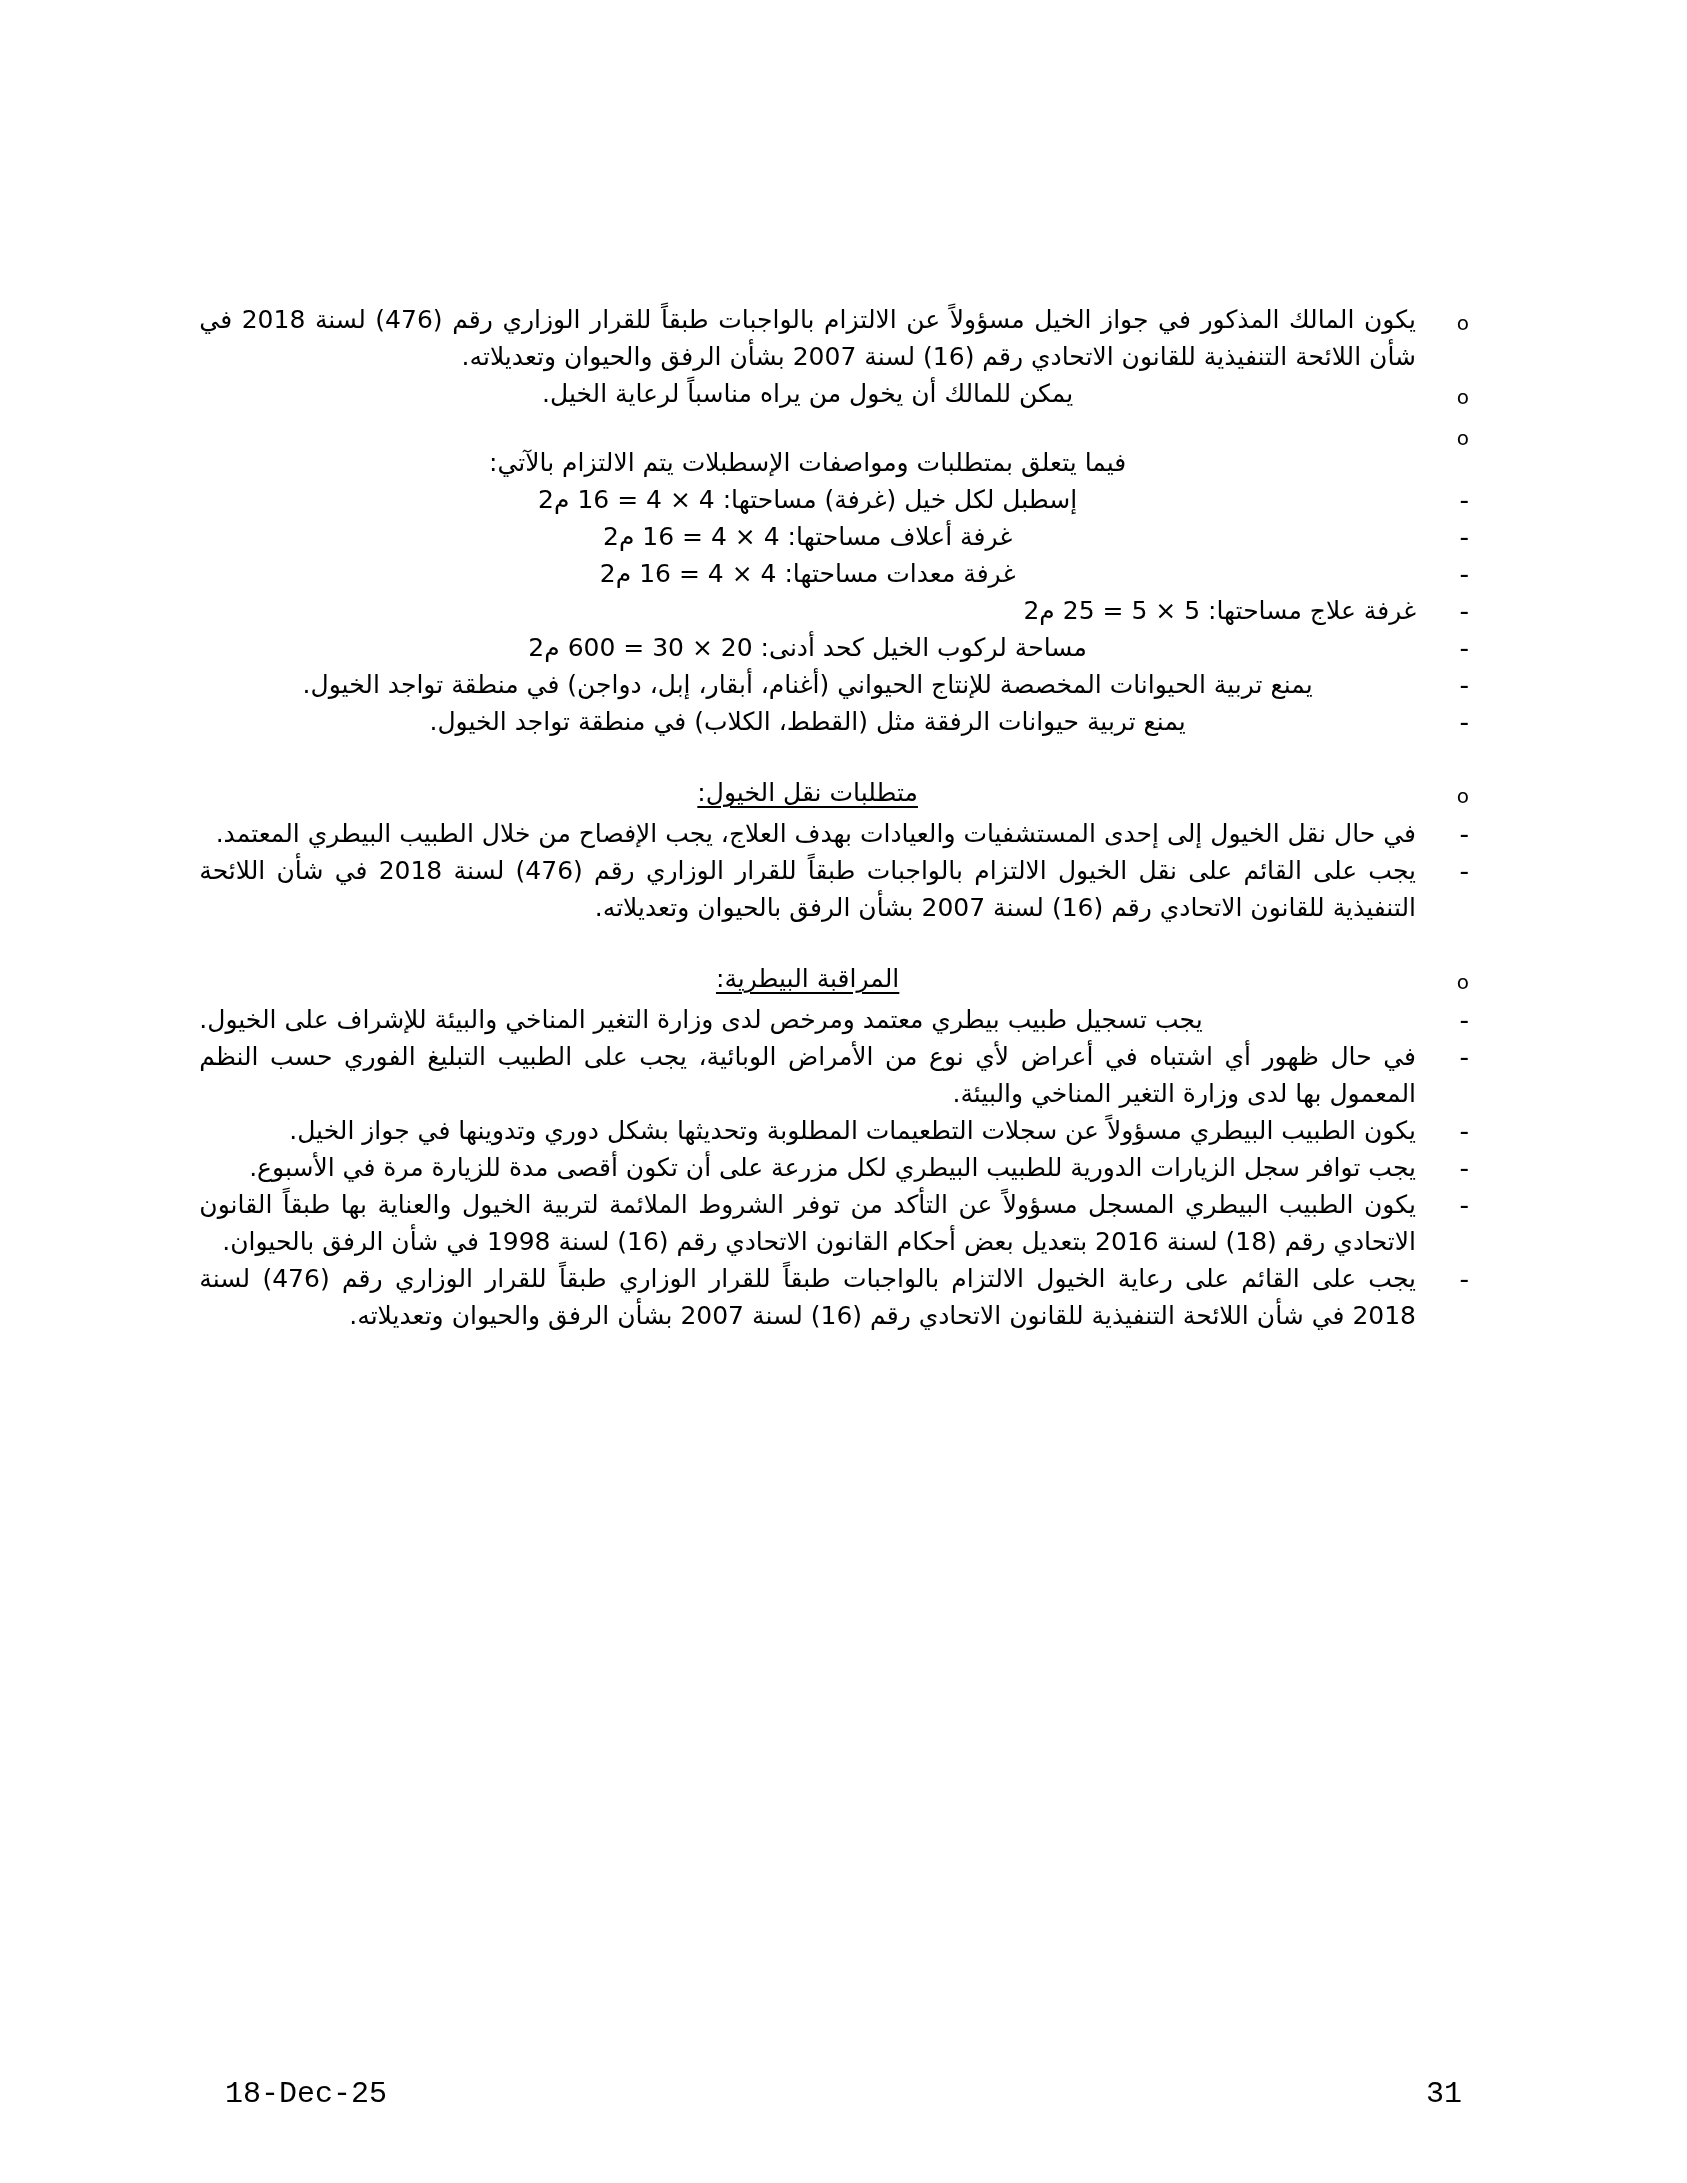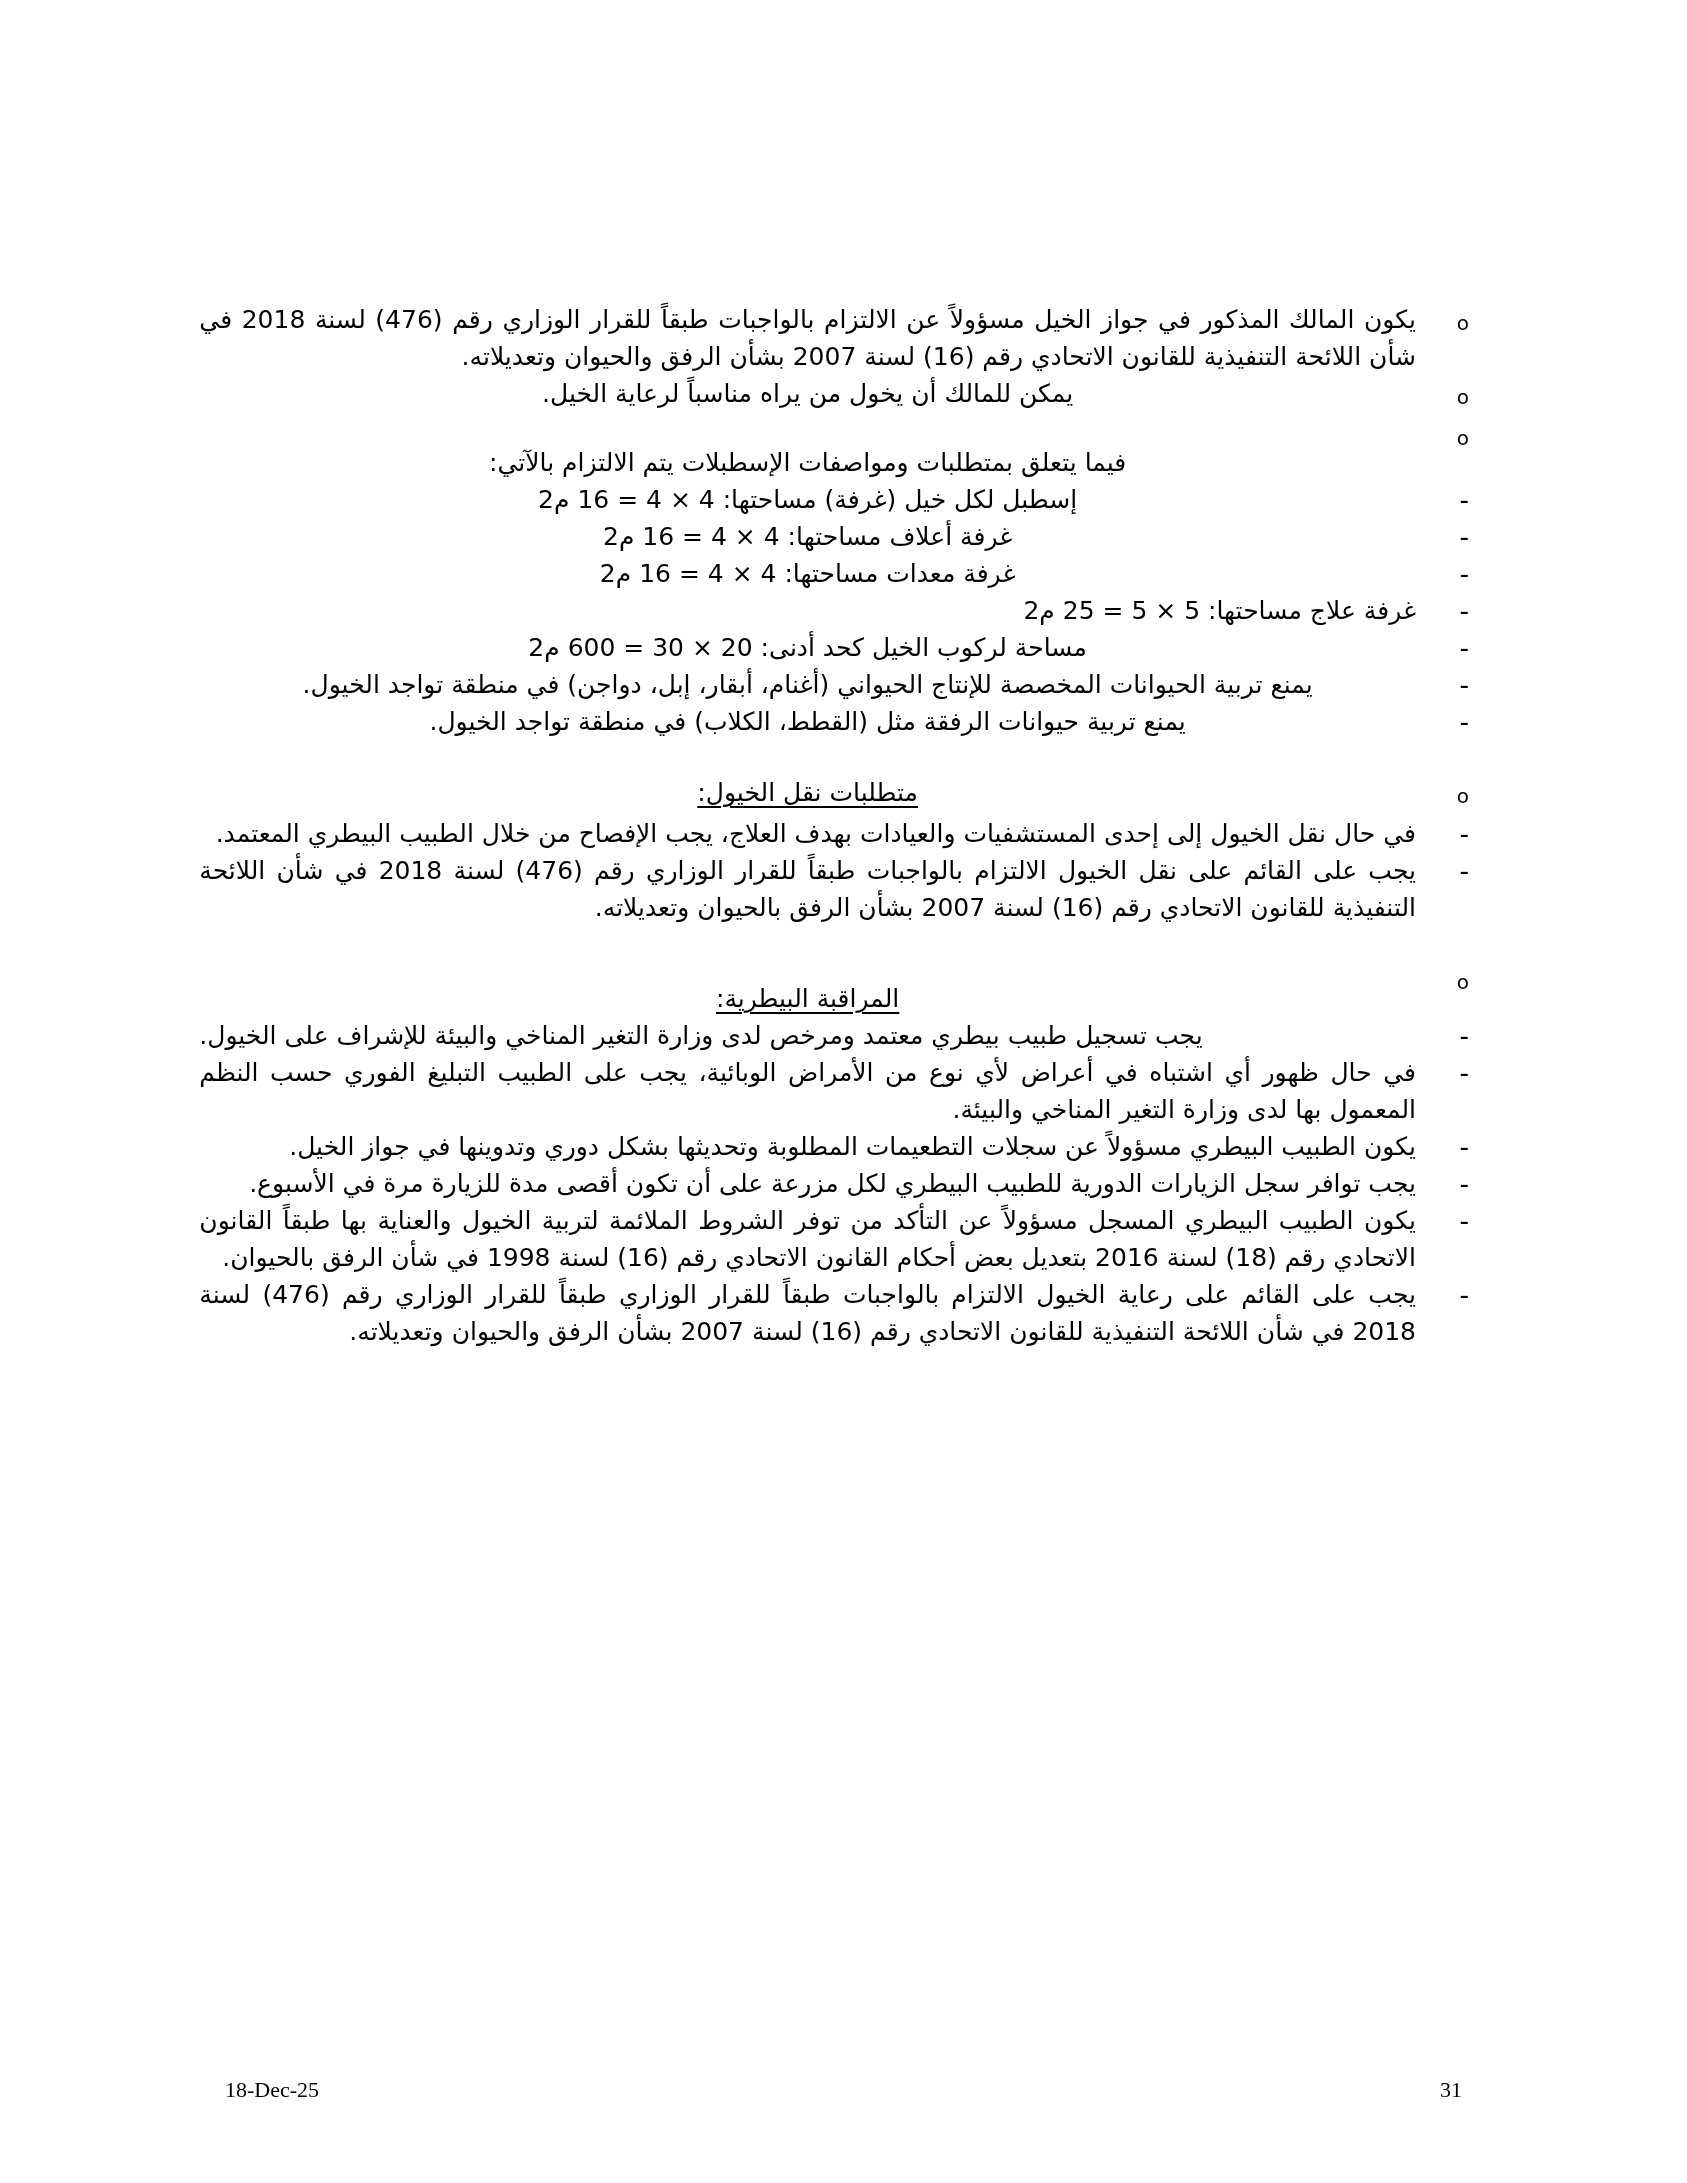--- a/index.html
+++ b/index.html
@@ -86,22 +86,22 @@
   
   .footer {
     position: absolute;
     left: 225px;
     right: 225px;
     top: 2077px;
     direction: ltr;
     display: flex;
     justify-content: space-between;
     align-items: baseline;
-    font-family: Liberation Serif, serif;
-    font-size: 22px;
+    font-family: Liberation Mono, monospace;
+    font-size: 30px;
     color: #000;
     text-align: right;
   }
   .ltr-num { direction: ltr; unicode-bidi: embed; }
 </style>
 </head>
 <body>
 
 <div class="page">
 
@@ -165,21 +165,21 @@
     </div>
     <div class="item lvl2">
       <span class="marker dash">-</span>
       <span class="body">يجب على القائم على نقل الخيول الالتزام بالواجبات طبقاً للقرار الوزاري رقم (476) لسنة 2018 في شأن اللائحة التنفيذية للقانون الاتحادي رقم (16) لسنة 2007 بشأن الرفق بالحيوان وتعديلاته.</span>
     </div>
 
     <div class="gap-md"></div>
 
     <div class="item lvl1">
       <span class="marker circle">o</span>
-      <span class="body heading-underline" style="text-align:center;margin-top:20px;">المراقبة البيطرية:</span>
+      <span class="body heading-underline" style="text-align:center;">المراقبة البيطرية:</span>
     </div>
 
     <div class="item lvl2">
       <span class="marker dash">-</span>
       <span class="body" style="text-align:left;">يجب تسجيل طبيب بيطري معتمد ومرخص لدى وزارة التغير المناخي والبيئة للإشراف على الخيول.</span>
     </div>
     <div class="item lvl2">
       <span class="marker dash">-</span>
       <span class="body">في حال ظهور أي اشتباه في أعراض لأي نوع من الأمراض الوبائية، يجب على الطبيب التبليغ الفوري حسب النظم المعمول بها لدى وزارة التغير المناخي والبيئة.</span>
     </div>

